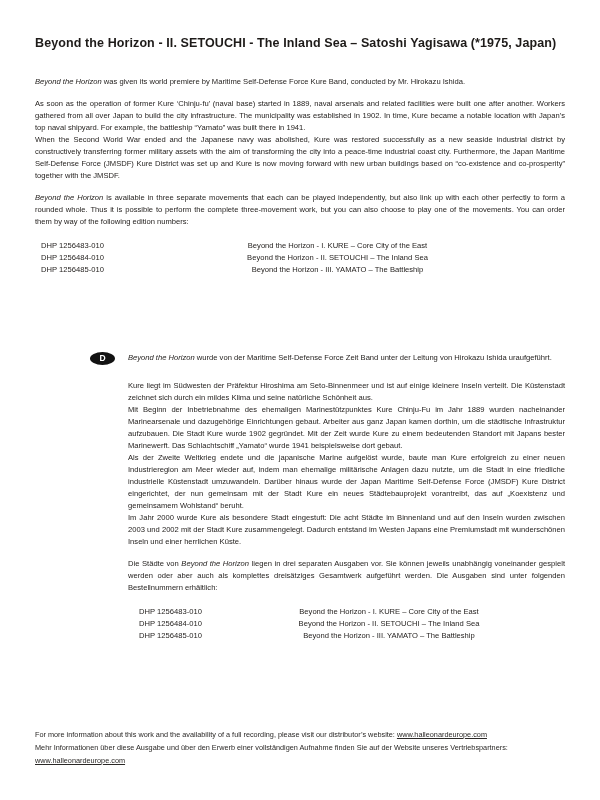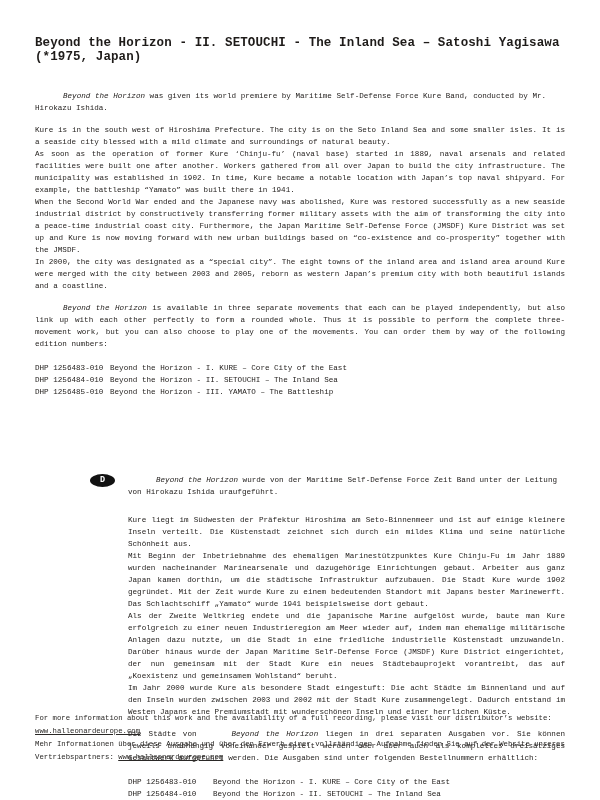--- a/index.html
+++ b/index.html
@@ -1,38 +1,38 @@
 <!DOCTYPE html>
 <html><head>
 <meta charset="utf-8">
 <style>
   html, body { margin: 0; padding: 0; background: #ffffff; }
   .page {
     position: relative;
     width: 600px;
     height: 800px;
     background: #ffffff;
-    font-family: Liberation Mono, monospace;
+    font-family: Liberation Sans, sans-serif;
     color: #262321;
     overflow: hidden;
     box-sizing: border-box;
     padding: 36px 35px 0 35px;
   }
   .title {
     font-size: 12.5px;
     font-weight: bold;
     letter-spacing: 0.1px;
     color: #1e1b19;
     margin: 0 0 26px 0;
   }
   .body-text { font-size: 7.6px; line-height: 12px; }
   .intro-line { margin: 0 0 10px 0; }
   .para-block p { margin: 0; text-align: justify; }
   .editions-intro { margin: 10px 0 0 0; text-align: justify; }
-  .editions-list { margin-top: 12px; }
+  .editions-list { margin-top: 12px; text-align: center; }
   .edition-row { display: grid; grid-template-columns: 75px 1fr; column-gap: 0; line-height: 12px; }
   .german-section {
     margin-top: 76px;
     margin-left: 55px;
     display: flex;
     align-items: flex-start;
   }
   .lang-badge {
     flex: 0 0 auto;
     width: 25px;
@@ -42,47 +42,45 @@
     color: #ffffff;
     font-size: 8.5px;
     font-weight: bold;
     text-align: center;
     line-height: 13px;
     margin-top: 0px;
   }
   .german-content { margin-left: 13px; width: 437px; }
   .german-content .para-block { margin-top: 16px; }
   .german-content .edition-row { grid-template-columns: 85px 1fr; }
-  .italic { font-style: italic; margin-left: 28px; }
+  .italic { font-style: italic; }
   .footer {
     position: absolute;
     left: 35px;
-    top: 712px;
+    top: 728px;
     width: 530px;
     font-size: 7.3px;
     line-height: 13px;
     color: #2a2826;
   }
   .footer a { color: #2a2826; text-decoration: underline; }
 </style>
 </head>
 <body>
 
 <div class="page">
 
   <h1 class="title">Beyond the Horizon - II. SETOUCHI - The Inland Sea – Satoshi Yagisawa (*1975, Japan)</h1>
 
   <div class="body-text">
     <p class="intro-line"><span class="italic">Beyond the Horizon</span><span> was given its world premiere by Maritime Self-Defense Force Kure Band, conducted by Mr. Hirokazu Ishida.</span></p>
 
     <div class="para-block">
-      <p>Kure is in the south west of Hiroshima Prefecture. The city is on the Seto Inland Sea and some smaller isles. It is a seaside city blessed with a mild climate and surroundings of natural beauty.</p>
       <p>As soon as the operation of former Kure ‘Chinju-fu’ (naval base) started in 1889, naval arsenals and related facilities were built one after another. Workers gathered from all over Japan to build the city infrastructure. The municipality was established in 1902. In time, Kure became a notable location with Japan’s top naval shipyard. For example, the battleship “Yamato” was built there in 1941.</p>
       <p>When the Second World War ended and the Japanese navy was abolished, Kure was restored successfully as a new seaside industrial district by constructively transferring former military assets with the aim of transforming the city into a peace-time industrial coast city. Furthermore, the Japan Maritime Self-Defense Force (JMSDF) Kure District was set up and Kure is now moving forward with new urban buildings based on “co-existence and co-prosperity” together with the JMSDF.</p>
-      <p>In 2000, the city was designated as a “special city”. The eight towns of the inland area and island area around Kure were merged with the city between 2003 and 2005, reborn as western Japan’s premium city with both beautiful islands and a coastline.</p>
     </div>
 
     <p class="editions-intro"><span></span><span class="italic">Beyond the Horizon</span><span> is available in three separate movements that each can be played independently, but also link up with each other perfectly to form a rounded whole. Thus it is possible to perform the complete three-movement work, but you can also choose to play one of the movements. You can order them by way of the following edition numbers:</span></p>
 
     <div class="editions-list">
       <div class="edition-row">
         <span>DHP 1256483-010</span>
         <span>Beyond the Horizon - I.  KURE – Core City of the East</span>
       </div>
       <div class="edition-row">

